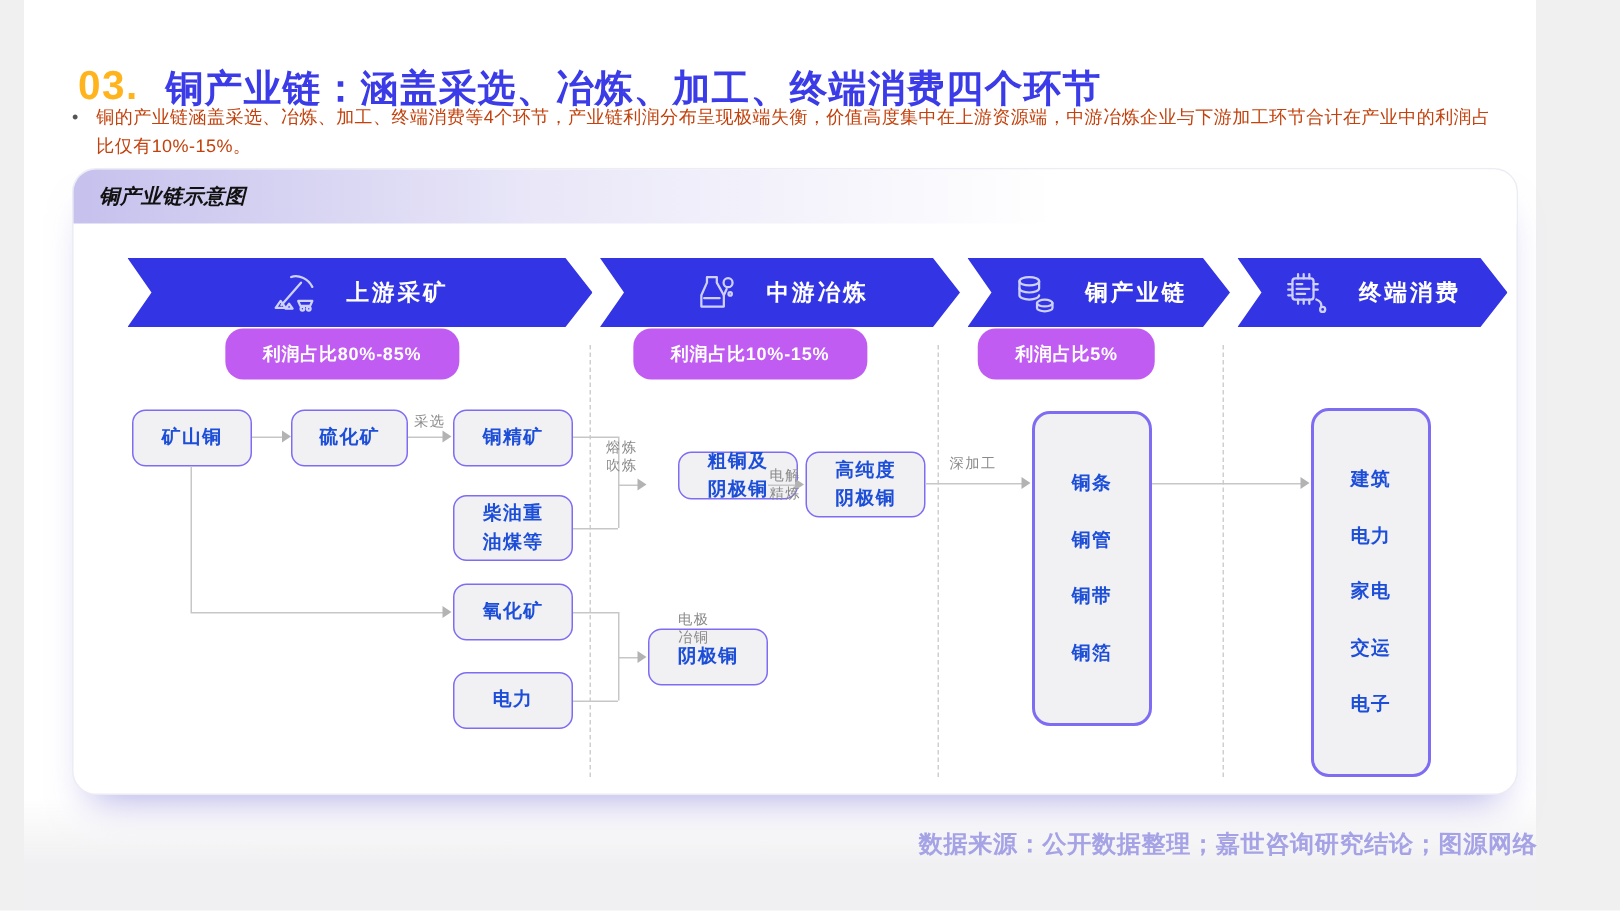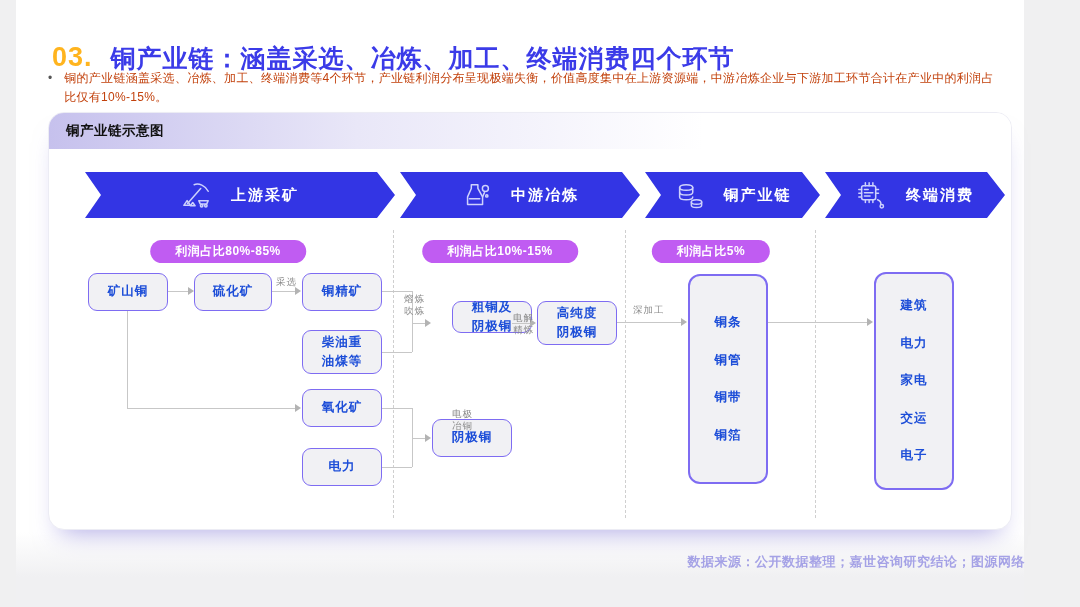--- a/index.html
+++ b/index.html
@@ -17,32 +17,32 @@
   .bullet-dot { color:#555; font-size:12px; line-height:1.5; }
   .bullet-text { font-size:12px; color:#c2410c; line-height:1.55; letter-spacing:0.3px; }
 
   
   .card { position:absolute; left:48px; top:112px; width:964px; height:418px; background:#fff;
           border:1px solid #ececf4; border-radius:16px;
           box-shadow:0 18px 26px -12px rgba(135,125,215,0.55); }
   .card-header { position:absolute; left:0; top:0; width:100%; height:36px;
           background:linear-gradient(90deg,#c6c1ed 0%,#e9e7f8 32%,#ffffff 68%);
           border-radius:15px 15px 0 0; display:flex; align-items:center; padding-left:17px; }
-  .card-title { font-size:13.5px; font-weight:800; color:#111; letter-spacing:0.5px; }
+  .card-title { font-size:13.5px; font-weight:800; color:#111; letter-spacing:0.5px;font-style:italic; }
 
   
   .banner { position:absolute; top:172px; height:46px; background:#3335E4; color:#fff;
             display:flex; align-items:center; justify-content:center; gap:20px;
             clip-path:polygon(0 0, calc(100% - 18px) 0, 100% 50%, calc(100% - 18px) 100%, 0 100%, 16px 50%); }
   .banner-label { font-size:15px; font-weight:800; letter-spacing:2px; }
   .banner svg { width:30px; height:30px; stroke:#dfe3ff; opacity:.9; fill:none;
                 stroke-width:1.6; stroke-linecap:round; stroke-linejoin:round; }
 
   
-  .badge { position:absolute; top:240px; height:23px; transform:translateX(-50%);
+  .badge { position:absolute; top:219px; height:34px; transform:translateX(-50%);
            background:#C05CF2; border-radius:12px; color:#fff; font-size:12px; font-weight:700;
            display:flex; align-items:center; padding:0 25px; white-space:nowrap; letter-spacing:0.5px; }
 
   
   .sep { position:absolute; top:230px; height:288px; width:0; border-left:1px dashed #cfcfcf; }
 
   
   .node { position:absolute; background:#f1f1f4; border:1.6px solid #7E6CF2; border-radius:9px;
           display:flex; align-items:center; justify-content:center; 
           font-size:12.5px; font-weight:700; color:#1d4ed8; white-space:pre-line;
@@ -52,21 +52,21 @@
   
   .hl { position:absolute; height:0; border-top:1.5px solid #c7c7c7; }
   .vl { position:absolute; width:0; border-left:1.5px solid #c7c7c7; }
   .arr { position:absolute; width:0; height:0; border:4.5px solid transparent; border-left:6px solid #b3b3b3; }
   .edge-label { position:absolute; font-size:9.5px; color:#8a8a8a; white-space:pre-line;
                 line-height:1.3; letter-spacing:1px; }
 
   
   .bottom-fade { position:absolute; left:16px; top:532px; width:1008px; height:75px;
                  background:linear-gradient(180deg, rgba(240,240,242,0) 0%, #f0f0f2 60%); }
-  .footer-note { position:absolute; right:55px; top:553px; font-size:13px; font-weight:700;
+  .footer-note { position:absolute; right:55px; top:553px; font-size:16px; font-weight:700;
                  color:#a5a2e6; letter-spacing:0.5px; }
 </style>
 </head>
 <body>
 
 <div class="page">
   <div class="slide"></div>
 
   <div class="title-row">
     <span class="title-num">03.</span>
@@ -144,21 +144,21 @@
   <div class="node" style="left:302px; top:448px; width:80px; height:38px;">电力</div>
   <div class="node" style="left:432px; top:301px; width:80px; height:32px;margin-left:20px;">粗铜及
 阴极铜</div>
   <div class="node" style="left:537px; top:301px; width:80px; height:44px;">高纯度
 阴极铜</div>
   <div class="node" style="left:432px; top:419px; width:80px; height:38px;">阴极铜</div>
   <div class="node tall" style="left:688px; top:274px; width:80px; height:210px;">铜条
 铜管
 铜带
 铜箔</div>
-  <div class="node tall" style="left:874px; top:272px; width:80px; height:218px;">建筑
+  <div class="node tall" style="left:874px; top:272px; width:80px; height:246px;">建筑
 电力
 家电
 交运
 电子</div>
 
   <div>
 
     <div class="hl" style="left:168px; top:291px; width:21px;"></div>
     <div class="arr" style="left:188px; top:286.5px;"></div>
 

